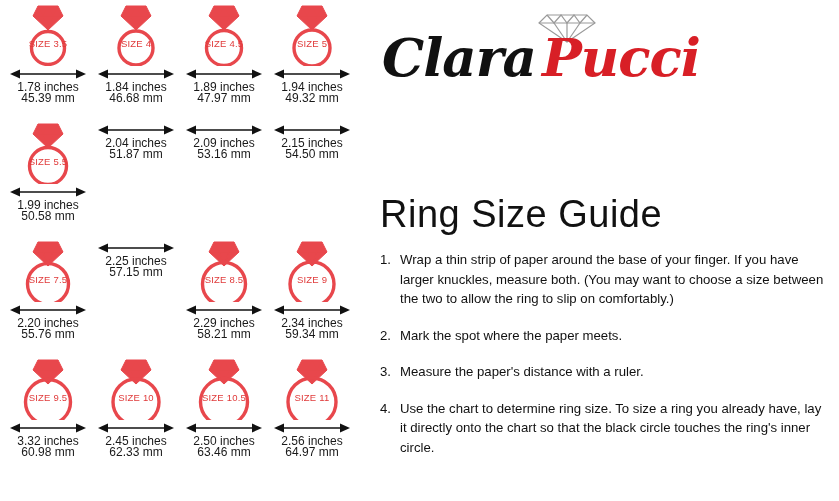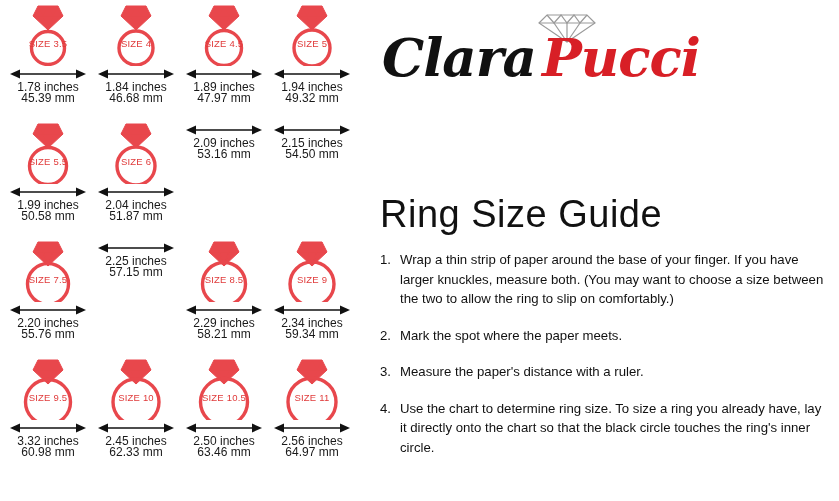--- a/index.html
+++ b/index.html
@@ -274,32 +274,20 @@
             <polygon points="2,7 12,2.5 12,11.5" fill="#111"></polygon>
             <polygon points="78,7 68,2.5 68,11.5" fill="#111"></polygon>
           </svg>
         </div>
         <div class="measure">
           <span>1.99 inches</span><br>
           <span>50.58 mm</span>
         </div>
       </div>
       <div class="ring-cell">
-        <div class="ring-graphic">
-          <svg width="74" height="62" viewBox="0 0 74 62">
-            <g fill="#e8474c" stroke="#e8474c">
-              <polygon points="27,2 47,2 52,12 37,26 22,12" stroke-width="1"></polygon>
-              <polyline points="27,2 32,12 37,2 42,12 47,2" fill="none" stroke-width="0.9"></polyline>
-              <polyline points="22,12 52,12" fill="none" stroke-width="0.9"></polyline>
-              <polyline points="32,12 37,26 42,12" fill="none" stroke-width="0.9"></polyline>
-            </g>
-            <circle cx="37" cy="44" r="19" fill="none" stroke="#e8474c" stroke-width="3.4"></circle>
-          </svg>
-          <div class="size-label">SIZE 6</div>
-        </div>
         <div class="arrow-wrap">
           <svg width="80" height="14" viewBox="0 0 80 14">
             <line x1="10" y1="7" x2="70" y2="7" stroke="#111" stroke-width="1.4"></line>
             <polygon points="2,7 12,2.5 12,11.5" fill="#111"></polygon>
             <polygon points="78,7 68,2.5 68,11.5" fill="#111"></polygon>
           </svg>
         </div>
         <div class="measure">
           <span>2.04 inches</span><br>
           <span>51.87 mm</span>

